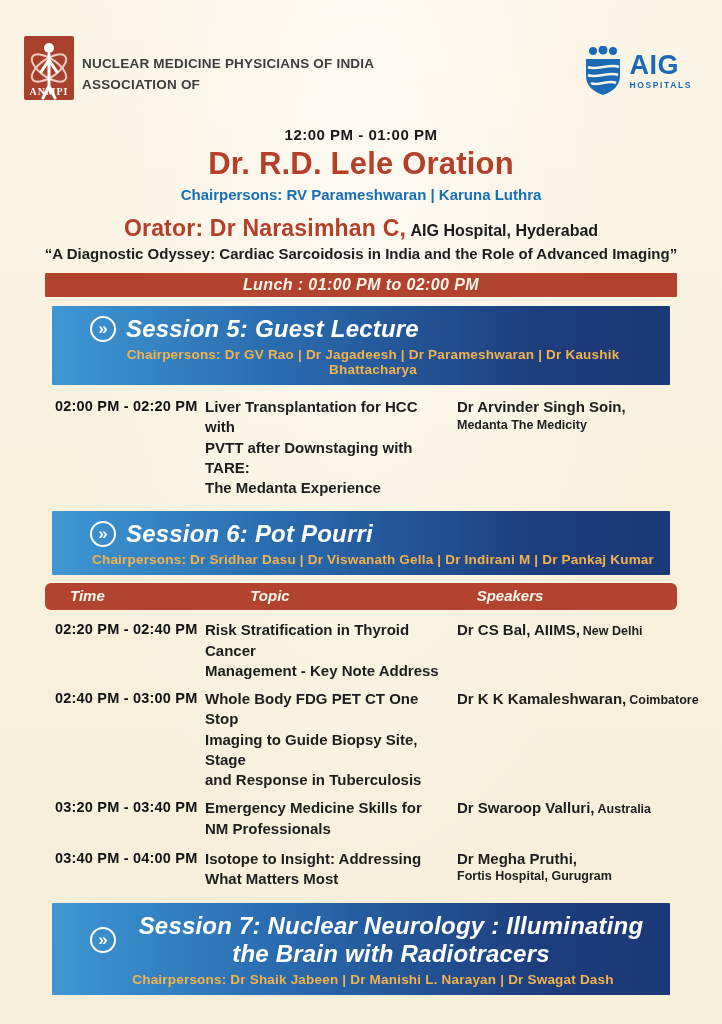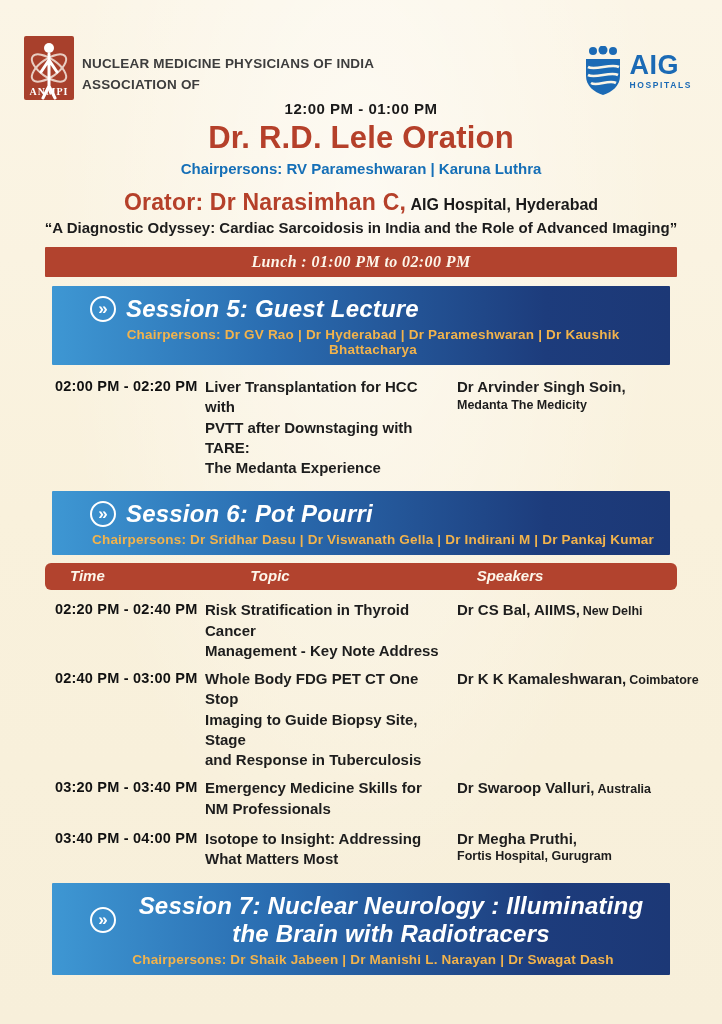--- a/index.html
+++ b/index.html
@@ -24,33 +24,33 @@
     display:flex; flex-direction:column; align-items:center; justify-content:flex-end;
     position:relative; overflow:hidden;
   }
   .anmpi-box svg { position:absolute; top:2px; left:0; }
   .anmpi-label { position:relative; color:#fff; font-family:"Liberation Serif", serif; font-weight:700; font-size:10px; letter-spacing:1px; padding-bottom:3px; }
   .assoc-text { padding-top:18px; color:#3d3d3d; font-weight:700; font-size:13.5px; line-height:1.55; letter-spacing:.2px; }
   .brand-right { display:flex; align-items:center; gap:7px; padding-top:10px; padding-right:8px; }
   .aig-word { color:#1b6ab5; font-weight:800; font-size:27px; letter-spacing:.5px; line-height:1; }
   .aig-sub { color:#1b6ab5; font-weight:700; font-size:8.5px; letter-spacing:1.6px; margin-top:1px; }
   
-  .oration { text-align:center; margin-top:0; }
+  .oration { text-align:center; margin-top:26px; }
   .oration-time { font-size:15px; font-weight:800; color:#1a1a1a; letter-spacing:.5px; }
   .oration-title { font-size:31px; font-weight:800; color:#b5402a; letter-spacing:.2px; margin-top:3px; }
   .oration-chairs { font-size:15px; font-weight:700; color:#156fb7; margin-top:4px; }
   .orator-line { margin-top:12px; }
   .orator-name { font-size:23px; font-weight:800; color:#b5402a; letter-spacing:.2px; }
   .orator-affil { font-size:16px; font-weight:700; color:#1a1a1a; }
   .talk-title { font-size:15px; font-weight:700; color:#1c1c1c; margin-top:3px; }
   
   .lunch-bar {
-    margin:11px 45px 0 45px; height:30px; background:#b2432e; border-radius:1px;
+    margin:11px 45px 0 45px; height:24px; background:#b2432e; border-radius:1px;
     display:flex; align-items:center; justify-content:center;
-    color:#fdf6ea; font-size:16px; font-weight:800; font-style:italic; letter-spacing:.4px;font-family:Liberation Serif, serif;
+    color:#fdf6ea; font-size:16px; font-weight:800; font-style:italic; letter-spacing:.4px;
   }
   .session-header {
     margin:0 52px; border-radius:1px;
     background:linear-gradient(90deg,#3e97d3 0%, #2a6db1 35%, #1d3c7c 80%, #1c3876 100%);
     padding:9px 14px 8px 38px; color:#fff;
   }
   .session-title-row { display:flex; align-items:center; gap:10px; }
   .chev-icon {
     flex:0 0 auto; width:26px; height:26px; border:2px solid #fff; border-radius:50%;
     display:flex; align-items:center; justify-content:center;
@@ -127,21 +127,21 @@
     <div class="talk-title">“A Diagnostic Odyssey: Cardiac Sarcoidosis in India and the Role of Advanced Imaging”</div>
   </section>
 
   <div class="lunch-bar">Lunch : 01:00 PM to 02:00 PM</div>
 
   <div class="session-header mt8" style="margin-top:9px;">
     <div class="session-title-row">
       <span class="chev-icon">»</span>
       <span class="session-title">Session 5:  Guest Lecture</span>
     </div>
-    <div class="session-chairs">Chairpersons: Dr GV Rao  |  Dr Hyderabad  |  Dr Parameshwaran  |  Dr Kaushik Bhattacharya</div>
+    <div class="session-chairs">Chairpersons: Dr GV Rao  |  Dr Jagadeesh  |  Dr Parameshwaran  |  Dr Kaushik Bhattacharya</div>
   </div>
   <div class="rows mt12">
     <div class="srow">
       <div class="cell-time">02:00 PM - 02:20 PM</div>
       <div class="cell-topic">Liver Transplantation for HCC with
 PVTT after Downstaging with TARE:
 The Medanta Experience</div>
       <div class="cell-speaker">
         <span class="spk-name">Dr Arvinder Singh Soin,</span>
         <span class="spk-detail block">Medanta The Medicity</span>

